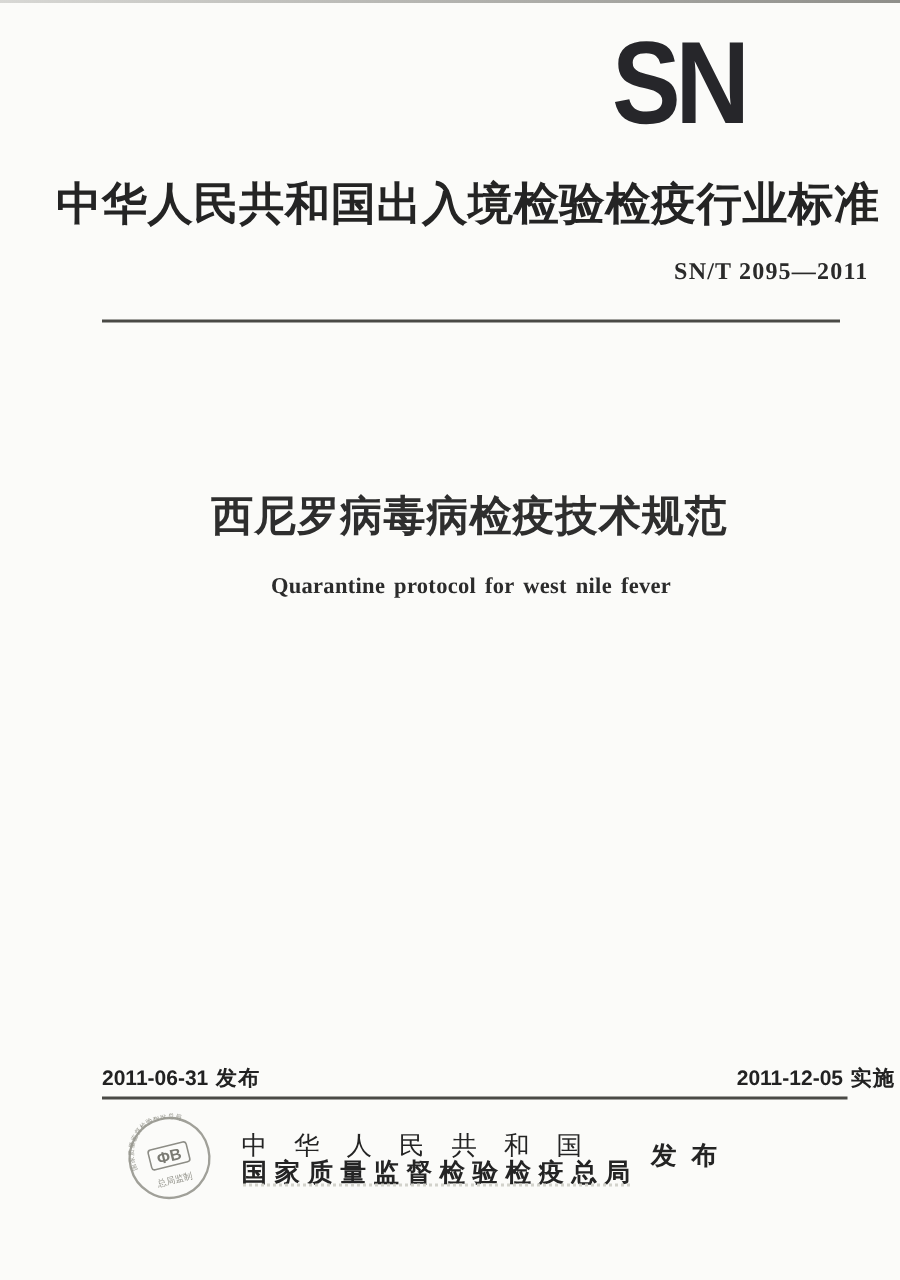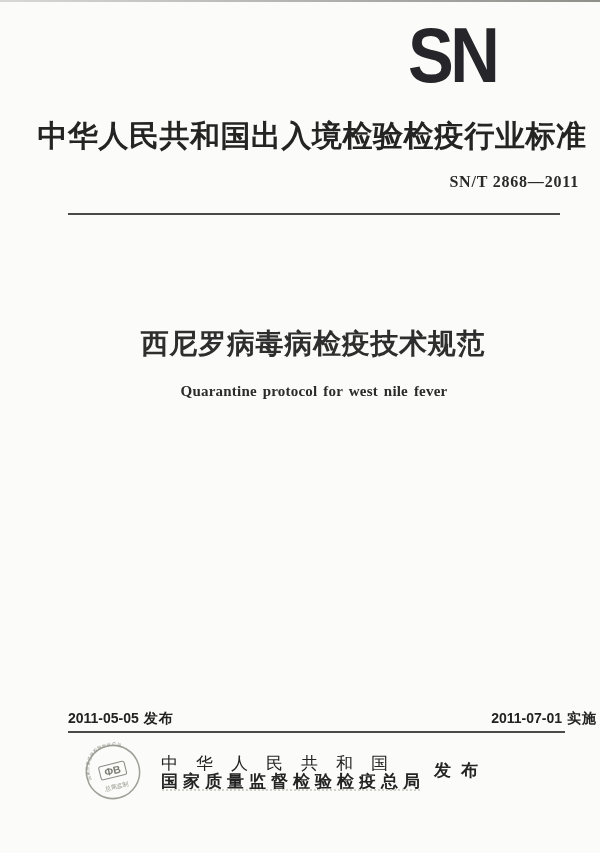--- a/index.html
+++ b/index.html
@@ -155,34 +155,34 @@
 <body>
 
 <div class="page">
 
   <div class="scan-top-edge"></div>
 
   <div class="sn-logo">SN</div>
 
   <h1 class="category">中华人民共和国出入境检验检疫行业标准</h1>
 
-  <div class="code">SN/T 2868—2011</div>
+  <div class="code">SN/T 2095—2011</div>
 
   <div class="rule rule-top"></div>
 
   <h2 class="title-zh">西尼罗病毒病检疫技术规范</h2>
 
   <div class="title-en">Quarantine protocol for west nile fever</div>
 
   <div class="date issue">
-    <span>2011-05-05</span><span class="dlabel">发布</span>
+    <span>2011-06-31</span><span class="dlabel">发布</span>
   </div>
 
   <div class="date impl">
-    <span>2011-07-01</span><span class="dlabel">实施</span>
+    <span>2011-12-05</span><span class="dlabel">实施</span>
   </div>
 
   <div class="rule rule-bottom"></div>
 
   <div class="seal">
     <svg viewBox="0 0 60 60" width="58" height="58" xmlns="http://www.w3.org/2000/svg">
       <defs>
         <path id="sealArc" d="M 8 36 A 24 24 0 1 1 52 36" fill="none"></path>
       </defs>
       <circle cx="30" cy="30" r="27.5" fill="none" stroke="#97978f" stroke-width="1.6"></circle>

